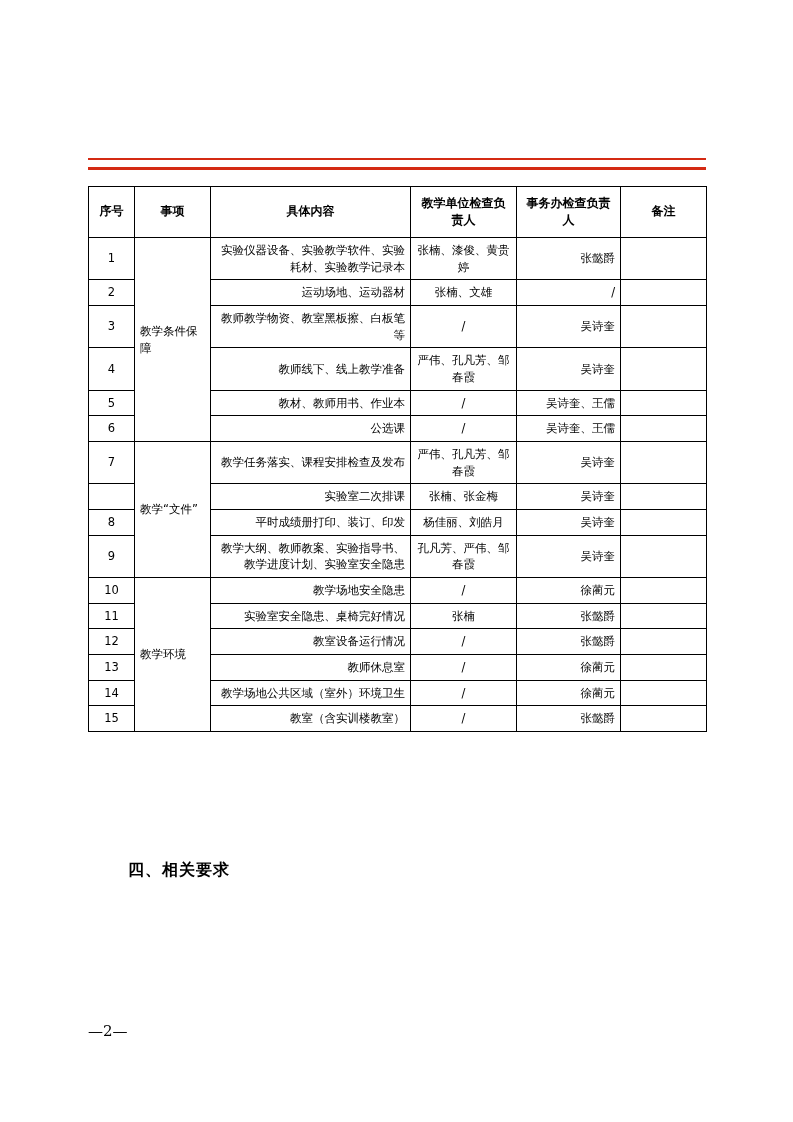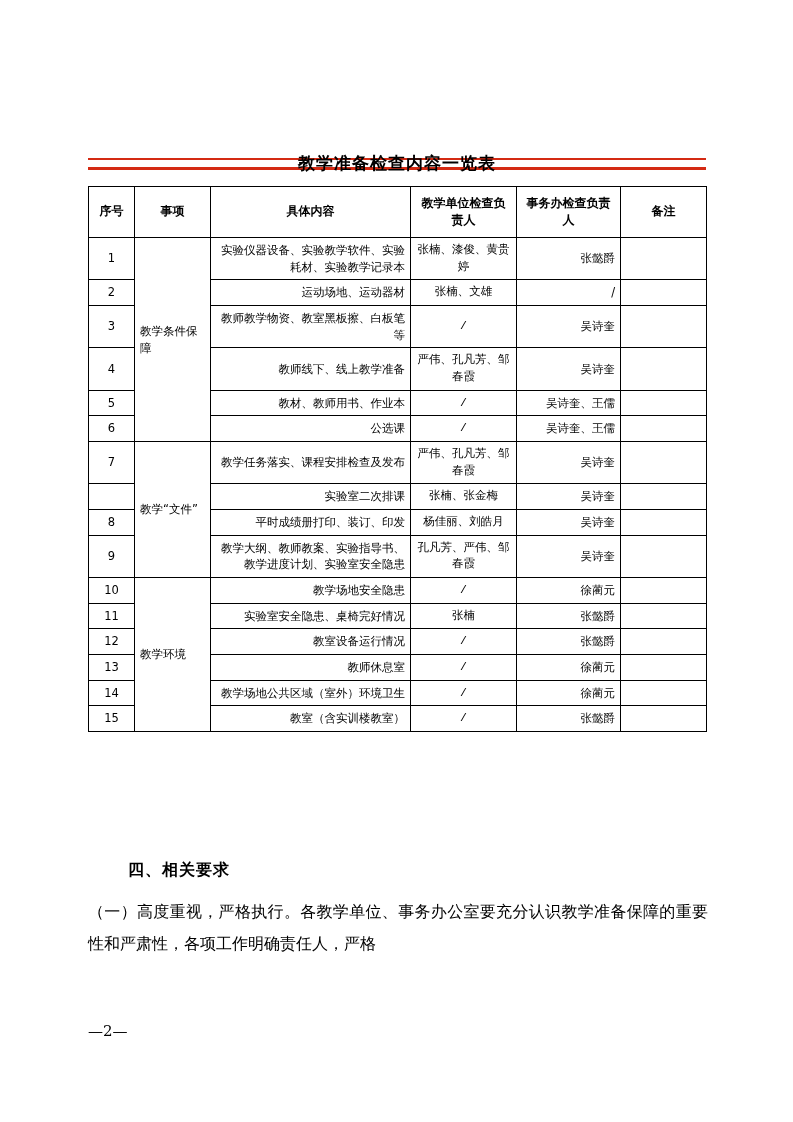--- a/index.html
+++ b/index.html
@@ -66,21 +66,21 @@
   }
   table.main th {
     font-weight: bold;
     text-align: center;
     font-size: 12px;
     height: 42px;
   }
   td.c-num { text-align: center; }
   td.c-cat { text-align: left; }
   td.c-detail { text-align: right; }
-  td.c-who { text-align: center; font-family: Liberation Mono, monospace; }
+  td.c-who { text-align: center; }
   td.c-who2 { text-align: right; }
   td.c-note { text-align: center; }
 
   .sec-head {
     position: absolute;
     left: 128px;
     top: 860px;
     font-size: 16px;
     font-weight: bold;
     font-family: "DejaVu Serif", "Liberation Serif", serif;
@@ -106,21 +106,20 @@
   }
 </style>
 </head>
 <body>
 
 <div class="page">
 
   <div class="red-rule r1"></div>
   <div class="red-rule r2"></div>
 
-  <div class="doc-title">教学准备检查内容一览表</div>
 
   <table class="main">
     <colgroup>
       <col style="width:46px">
       <col style="width:76px">
       <col style="width:200px">
       <col style="width:106px">
       <col style="width:104px">
       <col style="width:86px">
     </colgroup>
@@ -248,17 +247,16 @@
           <td class="c-detail">教室（含实训楼教室）</td>
           <td class="c-who">/</td>
           <td class="c-who2">张懿爵</td>
           <td class="c-note"></td>
         </tr>
       </tbody>
   </table>
 
   <div class="sec-head">四、相关要求</div>
 
-  <div class="para">（一）高度重视，严格执行。各教学单位、事务办公室要充分认识教学准备保障的重要性和严肃性，各项工作明确责任人，严格</div>
 
   <div class="footer-num">—2—</div>
 
 </div>
 
 </body></html>

